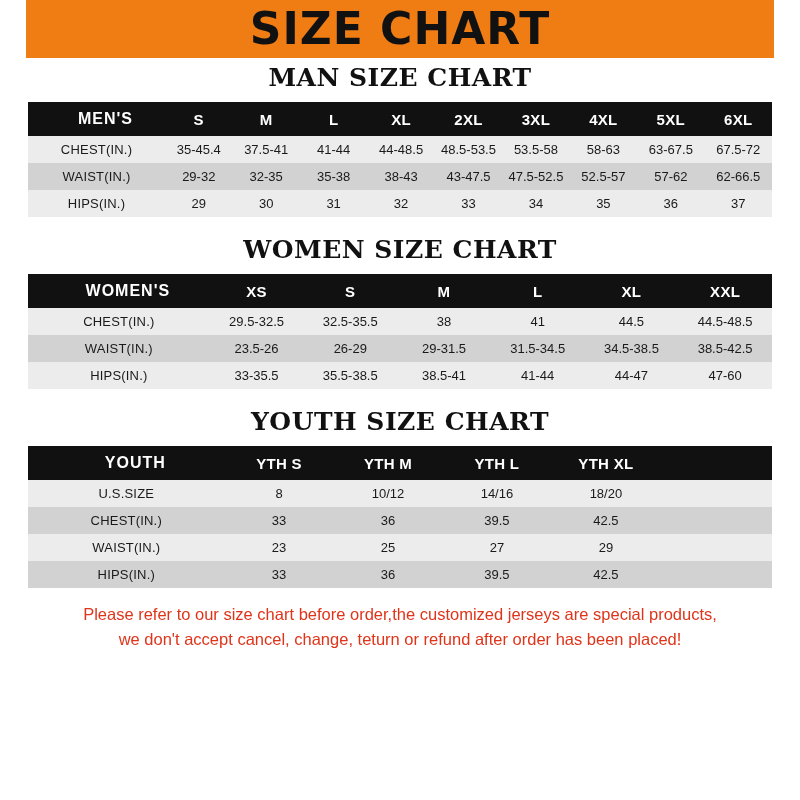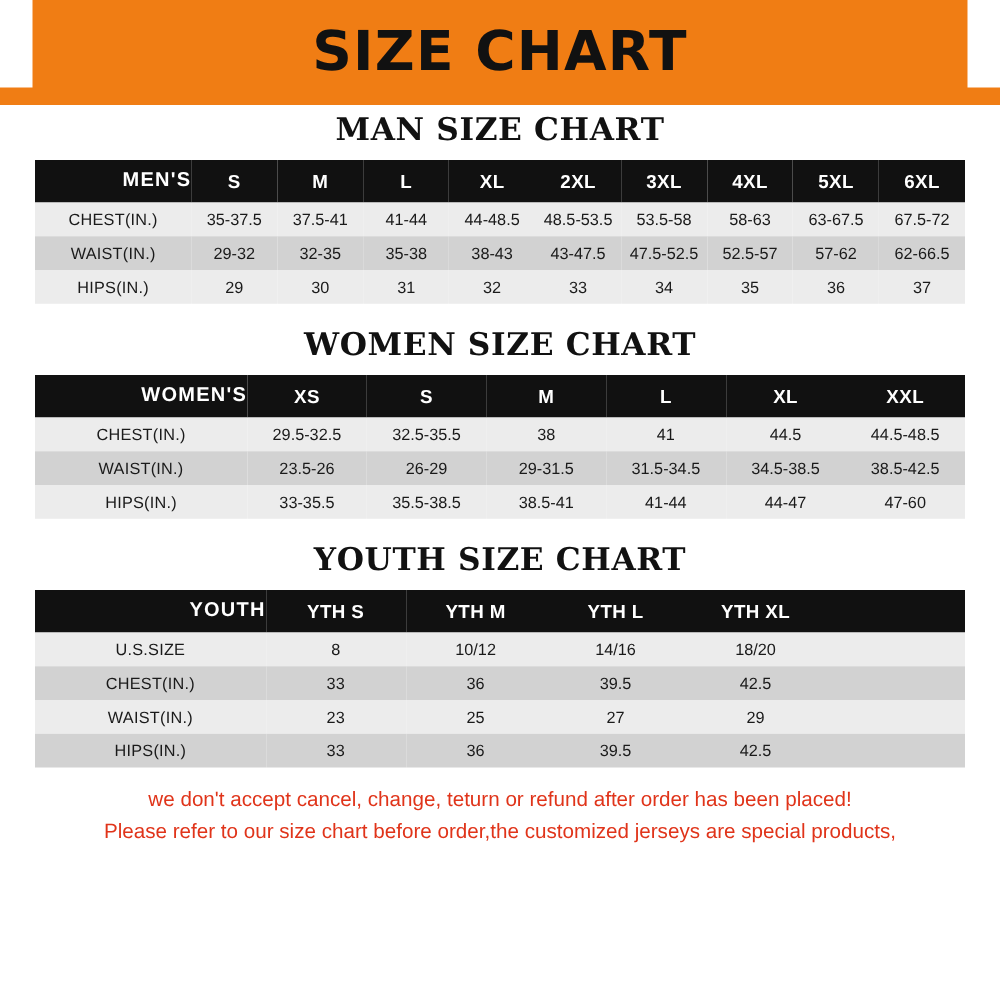--- a/index.html
+++ b/index.html
@@ -16,21 +16,21 @@
   .page {
     position: relative;
     width: 800px;
     height: 800px;
     background: #fff;
     box-sizing: border-box;
   }
   
   .banner {
     position: relative;
-    height: 84px;
+    height: 58px;
     background: #f07d14;
     display: flex;
     align-items: center;
     justify-content: center;
   }
   .banner-left, .banner-right {
     position: absolute;
     top: 0;
     width: 26px;
     height: 70px;
@@ -82,22 +82,22 @@
     background: #111111;
   }
   table.size-table thead th {
     color: #ffffff;
     font-weight: bold;
     font-size: 15px;
     height: 34px;
     letter-spacing: 0.3px;
   }
   table.size-table thead th.row-label {
-    text-align: right;
-    padding-left: 6px;
+    text-align: center;
+    padding-left: 18px;
     font-size: 16px;
     letter-spacing: 1px;
   }
   table.size-table tbody tr.alt-light { background: #ececec; }
   table.size-table tbody tr.alt-dark  { background: #d2d2d2; }
   table.size-table tbody td.row-label {
     text-align: center;
     font-size: 13px;
     letter-spacing: 0.2px;
   }
@@ -140,21 +140,21 @@
           <th>2XL</th>
           <th>3XL</th>
           <th>4XL</th>
           <th>5XL</th>
           <th>6XL</th>
         </tr>
       </thead>
       <tbody>
         <tr class="alt-light">
           <td class="row-label">CHEST(IN.)</td>
-          <td>35-37.5</td>
+          <td>35-45.4</td>
           <td>37.5-41</td>
           <td>41-44</td>
           <td>44-48.5</td>
           <td>48.5-53.5</td>
           <td>53.5-58</td>
           <td>58-63</td>
           <td>63-67.5</td>
           <td>67.5-72</td>
         </tr>
         <tr class="alt-dark">
@@ -270,18 +270,18 @@
           <td>33</td>
           <td>36</td>
           <td>39.5</td>
           <td>42.5</td>
           <td></td>
         </tr>
       </tbody>
     </table>
 
     <div class="footnote">
+      <div>Please refer to our size chart before order,the customized jerseys are special products,</div>
       <div>we don't accept cancel, change, teturn or refund after order has been placed!</div>
-      <div>Please refer to our size chart before order,the customized jerseys are special products,</div>
     </div>
 
   </div>
 </div>
 
 </body></html>

